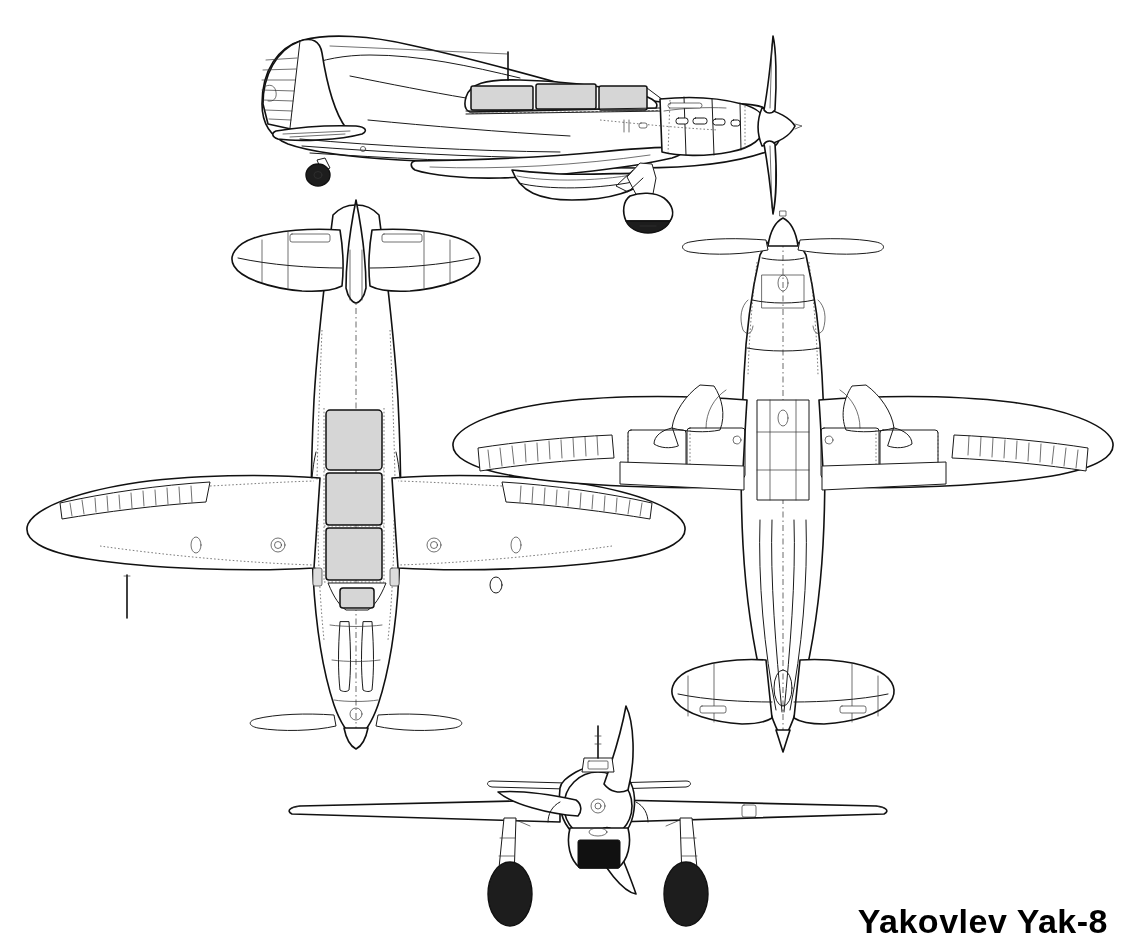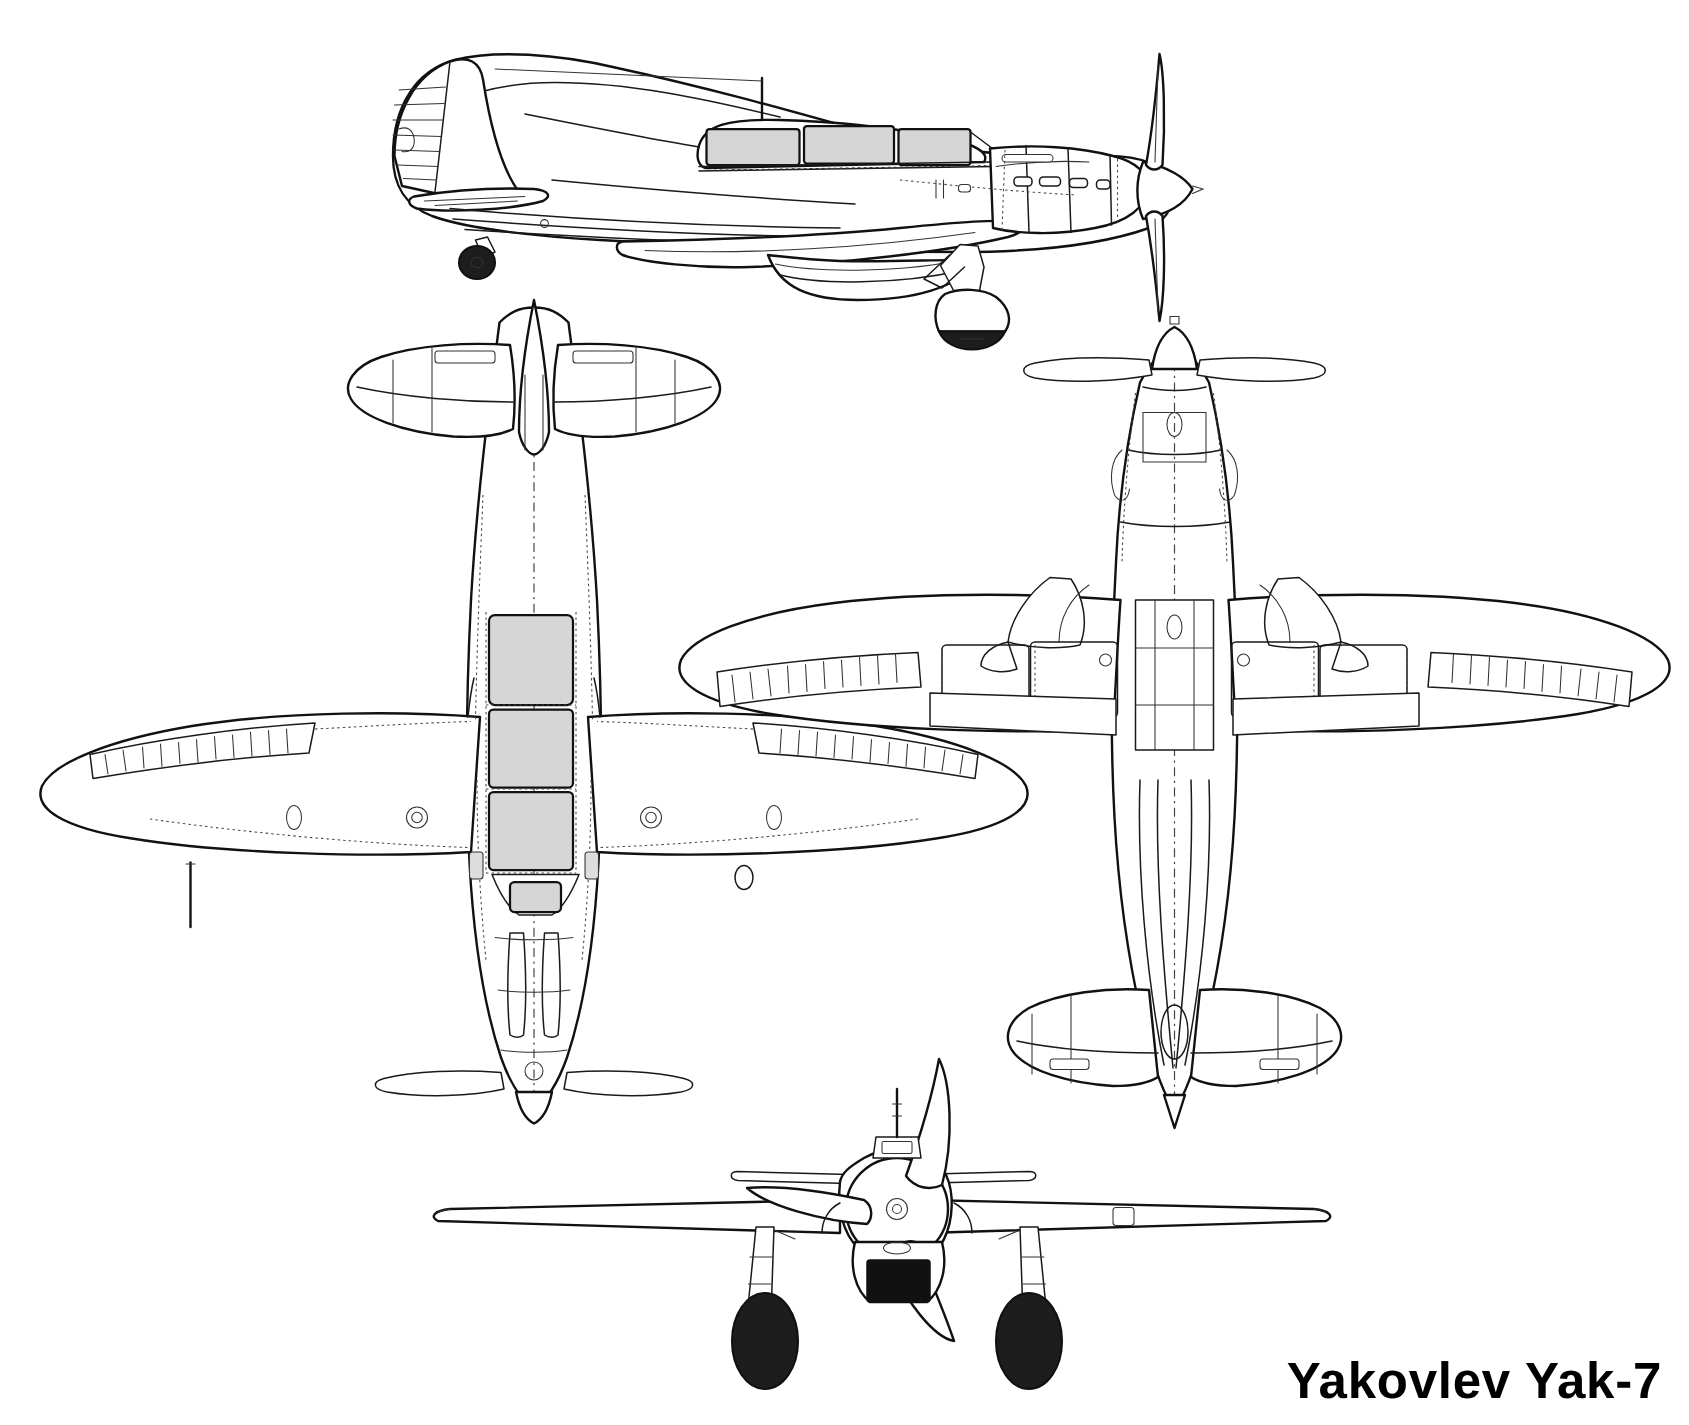--- a/index.html
+++ b/index.html
@@ -522,13 +522,13 @@
 
     <path class="fill-w-thin" d="M692,818 L698,878 L682,878 L680,818 Z"></path>
     <path class="ln-hair" d="M696,838 L681,838 M697,856 L682,856"></path>
     <ellipse class="tyre" cx="686" cy="894" rx="22" ry="32"></ellipse>
     <path class="ln-hair" d="M680,820 L666,826"></path>
   </g>
 
 </svg>
 </div>
 
-<div class="caption">Yakovlev Yak-7</div>
+<div class="caption">Yakovlev Yak-8</div>
 
 </body></html>

